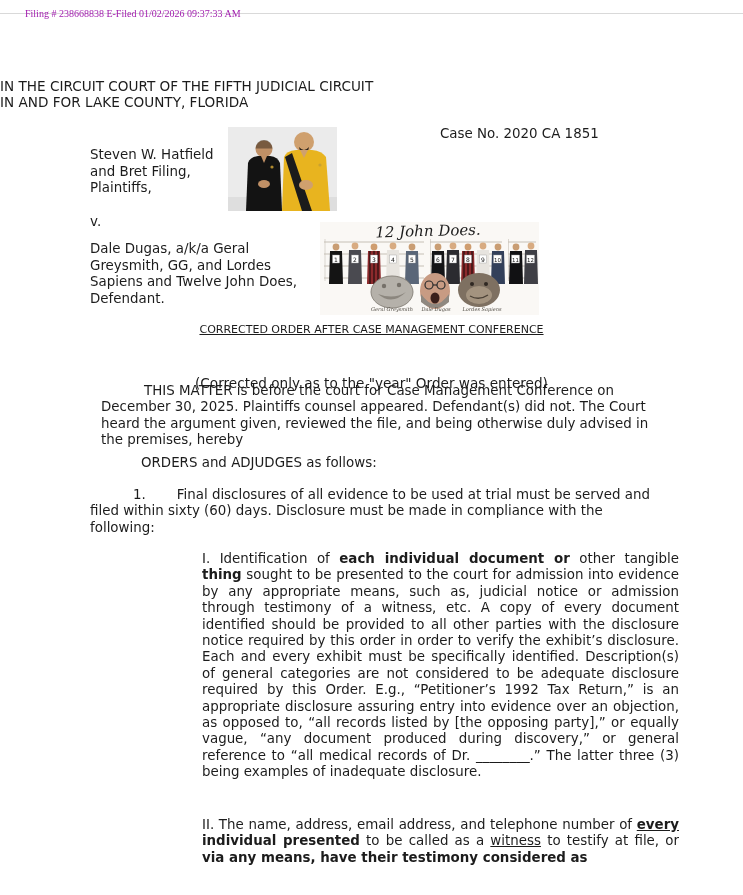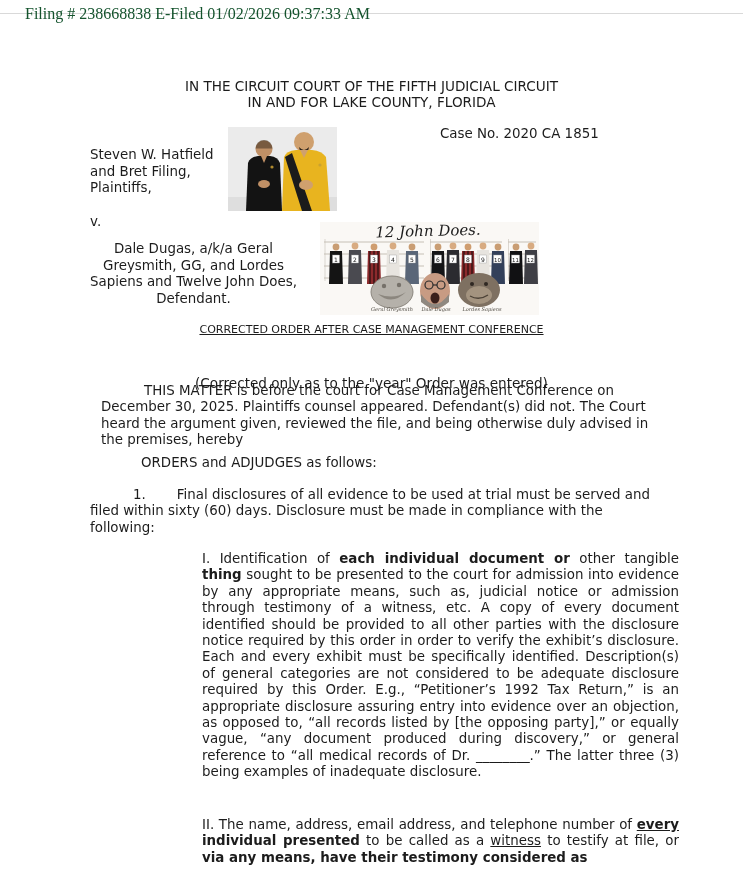--- a/index.html
+++ b/index.html
@@ -11,23 +11,23 @@
     font-size:13.4px;
     line-height:16.4px;
     color:#1c1c1c;
     overflow:hidden;
   }
   .abs{position:absolute;}
   .top-edge-line{position:absolute;top:13px;left:0;width:743px;height:1px;background:#d9d9d9;}
   .filing-stamp{
     position:absolute;left:25px;top:6px;
     font-family:"Liberation Serif","DejaVu Serif",serif;
-    font-size:16px;color:#14532d;white-space:nowrap;
+    font-size:10px;color:#a21caf;white-space:nowrap;
   }
-  .court-header{position:absolute;left:0;top:78px;width:743px;text-align:center;font-size:13.6px;line-height:16.2px;}
+  .court-header{position:absolute;left:0;top:78px;width:743px;text-align:left;font-size:13.6px;line-height:16.2px;}
   .case-no{position:absolute;left:440px;top:126px;white-space:nowrap;}
   .caption-block{position:absolute;white-space:nowrap;}
   .cap-line{height:16.6px;}
   .order-title-wrap{position:absolute;left:0;top:322px;width:743px;text-align:center;font-size:11px;}
   .order-title-wrap .t{text-decoration:underline;}
   .order-subtitle{position:absolute;left:0;top:339px;width:743px;text-align:center;font-size:13.6px;margin-top:36px;}
   .para{position:absolute;left:90px;width:568px;text-align:left;}
   .indent{text-indent:43px;}
   .roman-block{position:absolute;left:202px;width:477px;text-align:justify;}
   .b{font-weight:bold;}
@@ -79,21 +79,21 @@
       <path d="M56 30 Q58 24 68 23 L84 23 Q94 24 98 30 L102 84 L54 84 Z" fill="#e8b41f"></path>
       <path d="M72 23 L80 23 L76 31 Z" fill="#cfa06e"></path>
       <path d="M64 26 L84 84 L74 84 L57 30 Z" fill="#1b1b1b"></path>
       <ellipse cx="78" cy="58" rx="7" ry="5" fill="#cfa06e"></ellipse>
       <circle cx="92" cy="38" r="1.6" fill="#caa22f"></circle>
     </g>
   </svg>
 
   <div class="abs" style="left:90px;top:214px;">v.</div>
 
-  <div class="caption-block" style="left:90px;top:241px;text-align:center;">
+  <div class="caption-block" style="left:90px;top:241px;">
     <div class="cap-line">Dale Dugas, a/k/a Geral</div>
     <div class="cap-line">Greysmith, GG, and Lordes</div>
     <div class="cap-line">Sapiens and Twelve John Does,</div>
     <div class="cap-line">Defendant.</div>
   </div>
 
   <svg class="photo" style="left:320px;top:222px;" width="219" height="93" viewBox="0 0 219 93">
     <rect x="0" y="0" width="219" height="93" fill="#faf8f5"></rect>
 
     <g stroke="#c6c0b6" stroke-width="1">

